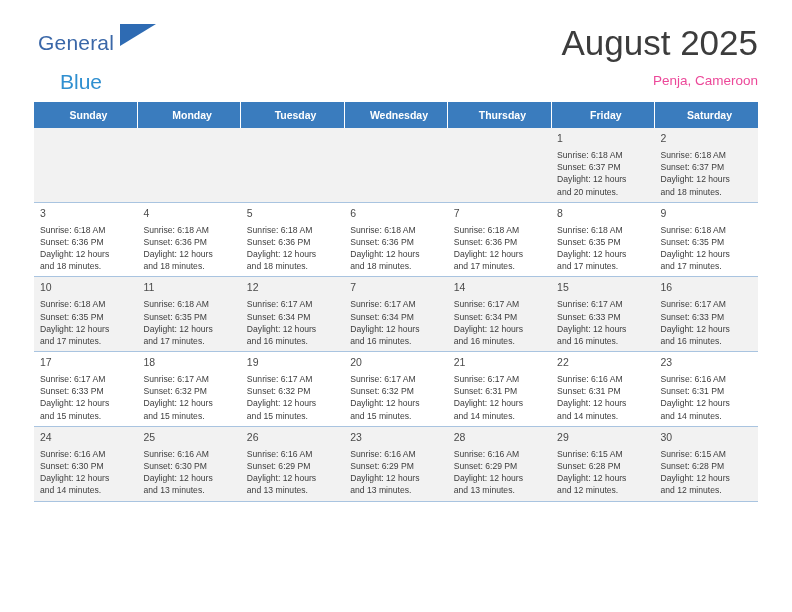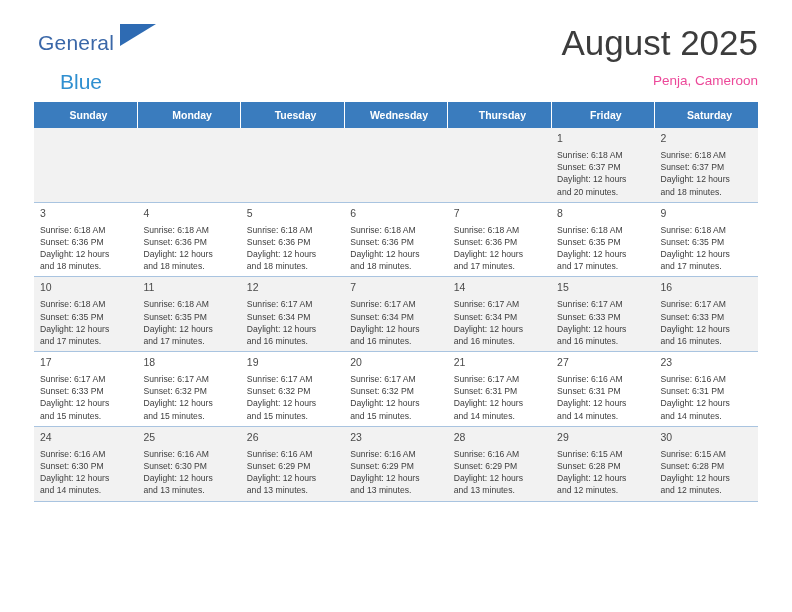--- a/index.html
+++ b/index.html
@@ -333,21 +333,21 @@
           <td>
             <span class="daynum">21</span>
             <div class="lines">
               <span>Sunrise: 6:17 AM</span>
               <span>Sunset: 6:31 PM</span>
               <span>Daylight: 12 hours</span>
               <span>and 14 minutes.</span>
             </div>
           </td>
           <td>
-            <span class="daynum">27</span>
+            <span class="daynum">22</span>
             <div class="lines">
               <span>Sunrise: 6:16 AM</span>
               <span>Sunset: 6:31 PM</span>
               <span>Daylight: 12 hours</span>
               <span>and 14 minutes.</span>
             </div>
           </td>
           <td>
             <span class="daynum">23</span>
             <div class="lines">

